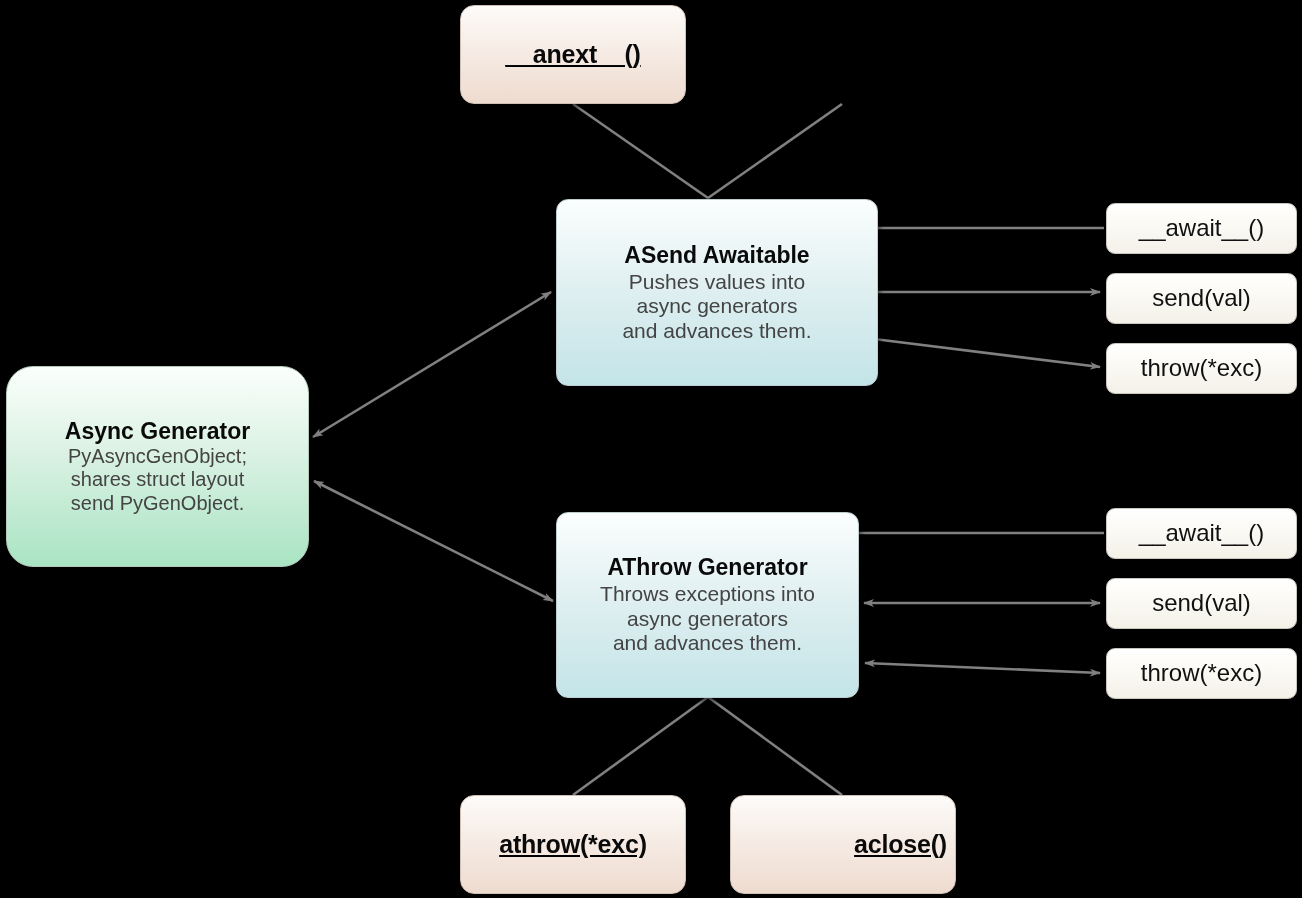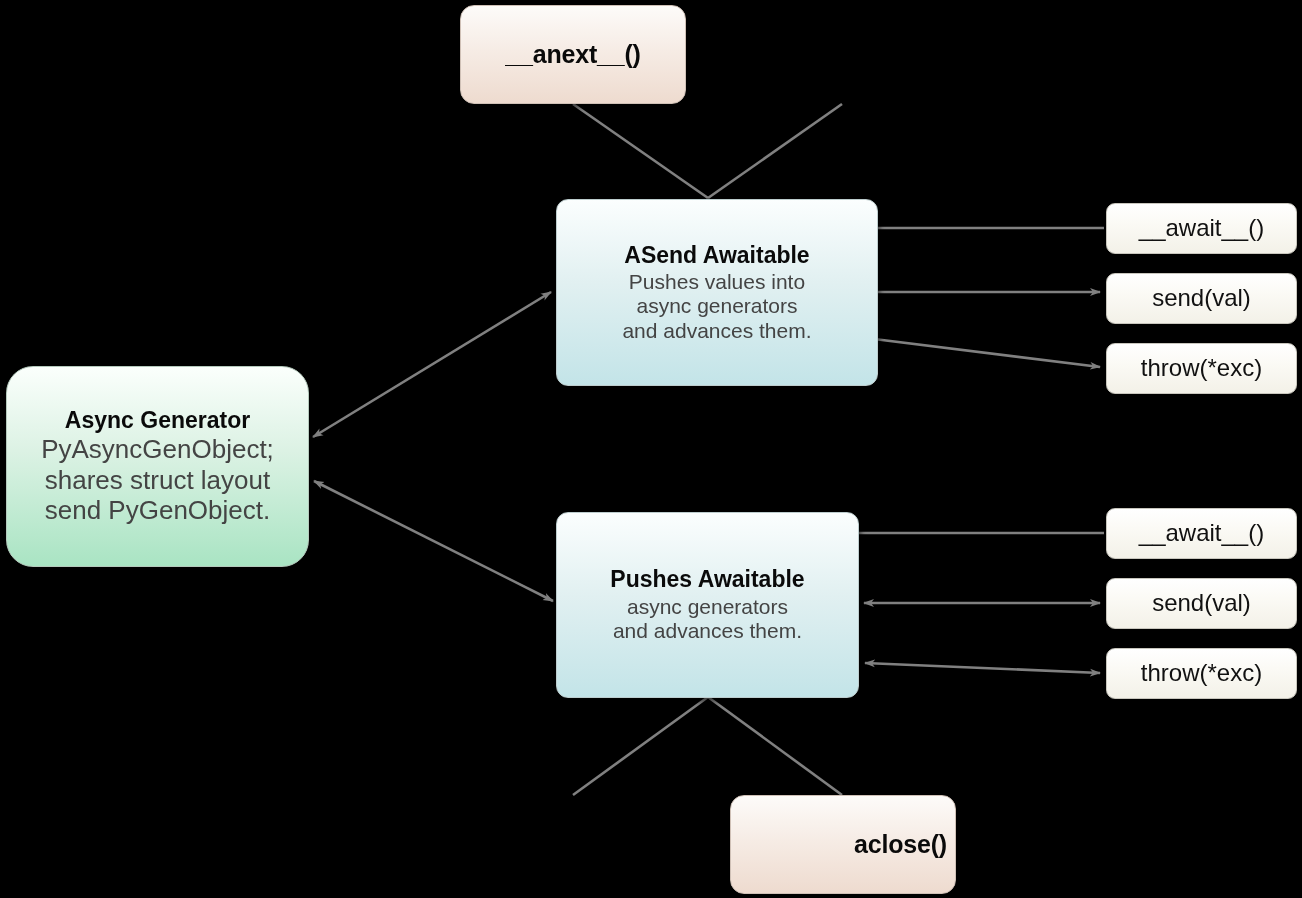--- a/index.html
+++ b/index.html
@@ -46,33 +46,34 @@
   .node .desc {
     color: #444444;
     line-height: 1.17;
   }
 
   
   .node.method {
     background: linear-gradient(to bottom, #fdfbf9 0%, #f6ece5 45%, #eedbcf 100%);
     border-color: #cfc0b6;
     border-radius: 14px;
+    text-decoration: underline;
   }
   .node.method .title {
     font-size: 25px;
     letter-spacing: -0.2px;
   }
 
   
   .node.green {
     background: linear-gradient(to bottom, #fbfffc 0%, #dcf2e4 42%, #a9e4c3 100%);
     border-color: #b4c9bc;
   }
   .node.green .title { font-size: 23px; }
-  .node.green .desc { font-size: 26px; }
+  .node.green .desc { font-size: 20px; }
 
   
   .node.blue {
     background: linear-gradient(to bottom, #fbfefe 0%, #e1f0f1 45%, #c3e4e8 100%);
     border-color: #bdcdce;
   }
   .node.blue .title { font-size: 23px; margin-bottom: 1px; }
   .node.blue .desc { font-size: 21px; }
 
   
@@ -143,21 +144,22 @@
   </div>
 
   <div class="node blue" style="left:556px; top:199px; width:322px; height:187px;">
     <div class="title">ASend Awaitable</div>
     <div class="desc">Pushes values into</div>
     <div class="desc">async generators</div>
     <div class="desc">and advances them.</div>
   </div>
 
   <div class="node blue" style="left:556px; top:512px; width:303px; height:186px;">
-    <div class="title">Pushes Awaitable</div>
+    <div class="title">AThrow Generator</div>
+    <div class="desc">Throws exceptions into</div>
     <div class="desc">async generators</div>
     <div class="desc">and advances them.</div>
   </div>
 
   <div class="node slot" style="left:1106px; top:203px; width:191px; height:51px;">
     <div class="title">__await__()</div>
   </div>
   <div class="node slot" style="left:1106px; top:273px; width:191px; height:51px;">
     <div class="title">send(val)</div>
   </div>
@@ -168,18 +170,21 @@
   <div class="node slot" style="left:1106px; top:508px; width:191px; height:51px;">
     <div class="title">__await__()</div>
   </div>
   <div class="node slot" style="left:1106px; top:578px; width:191px; height:51px;">
     <div class="title">send(val)</div>
   </div>
   <div class="node slot" style="left:1106px; top:648px; width:191px; height:51px;">
     <div class="title">throw(*exc)</div>
   </div>
 
+  <div class="node method" style="left:460px; top:795px; width:226px; height:99px;">
+    <div class="title">athrow(*exc)</div>
+  </div>
 
   <div class="node method" style="left:730px; top:795px; width:226px; height:99px;align-items:flex-end;">
     <div class="title">aclose()</div>
   </div>
 
 </div>
 
 </body></html>

